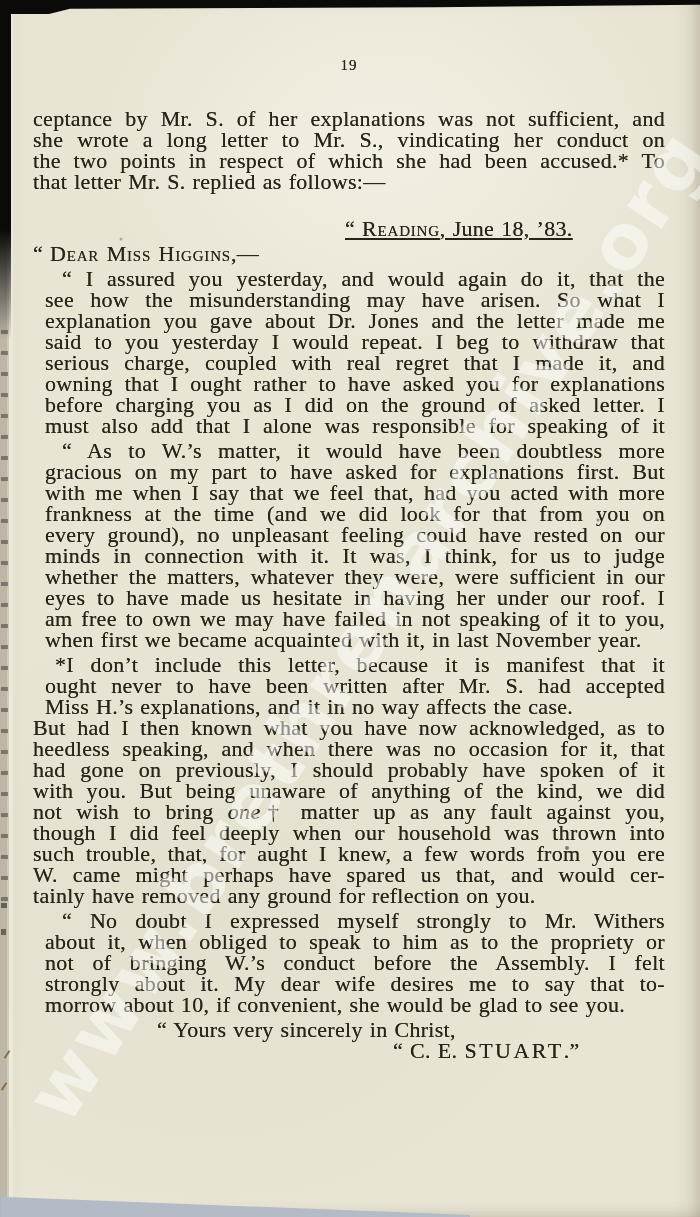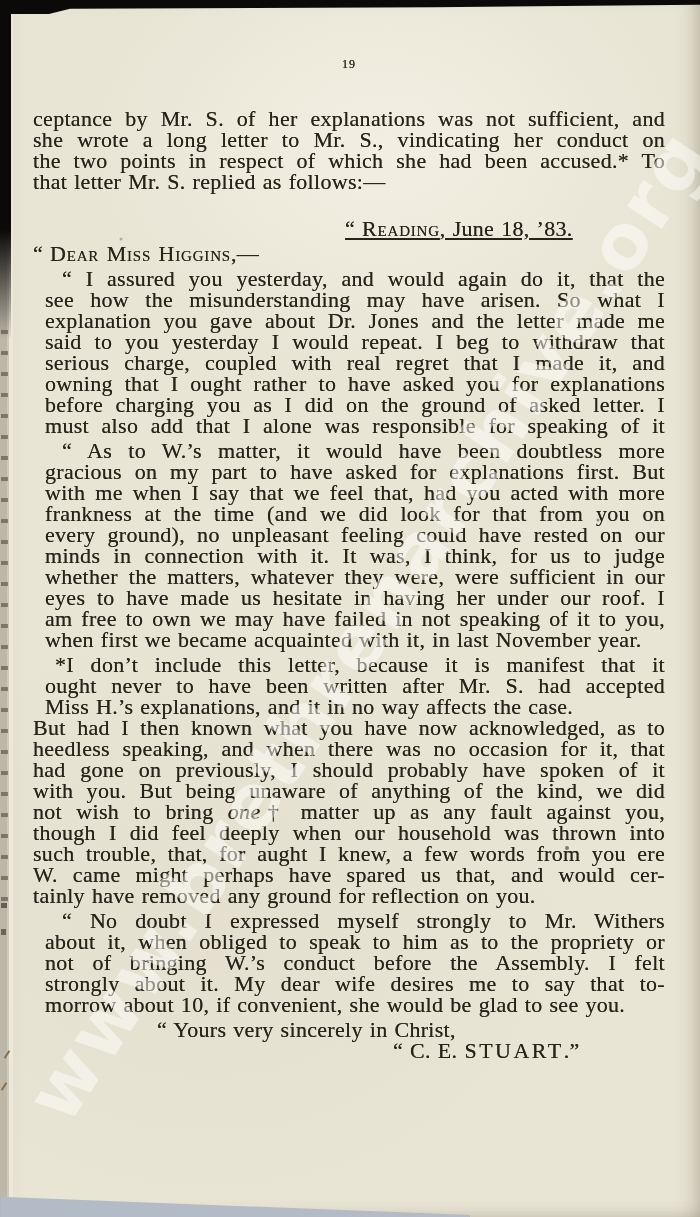--- a/index.html
+++ b/index.html
@@ -14,21 +14,21 @@
     box-shadow: inset -14px 0 26px -16px rgba(105,95,75,.55),
                 inset 0 -10px 18px -12px rgba(105,95,75,.30),
                 inset 16px 0 26px -20px rgba(105,95,75,.35);
     overflow:hidden;
     font-family:"Liberation Serif","DejaVu Serif",serif;
     color:#272319;
   }
   
   .page-number{
     position:absolute;top:57px;left:33px;width:632px;
-    text-align:center;font-size:12px;letter-spacing:1px;
+    text-align:center;font-size:15px;letter-spacing:1px;
     text-shadow:0 0 .5px rgba(39,35,25,.8);
   }
   .text-column{
     position:absolute;top:108px;left:33px;width:632px;
     font-size:22px;line-height:21px;
     letter-spacing:.3px;word-spacing:1.2px;
     text-shadow:0 0 .5px rgba(39,35,25,.75);
   }
   .block{margin:0;}
   .line{text-align:justify;text-align-last:justify;}

